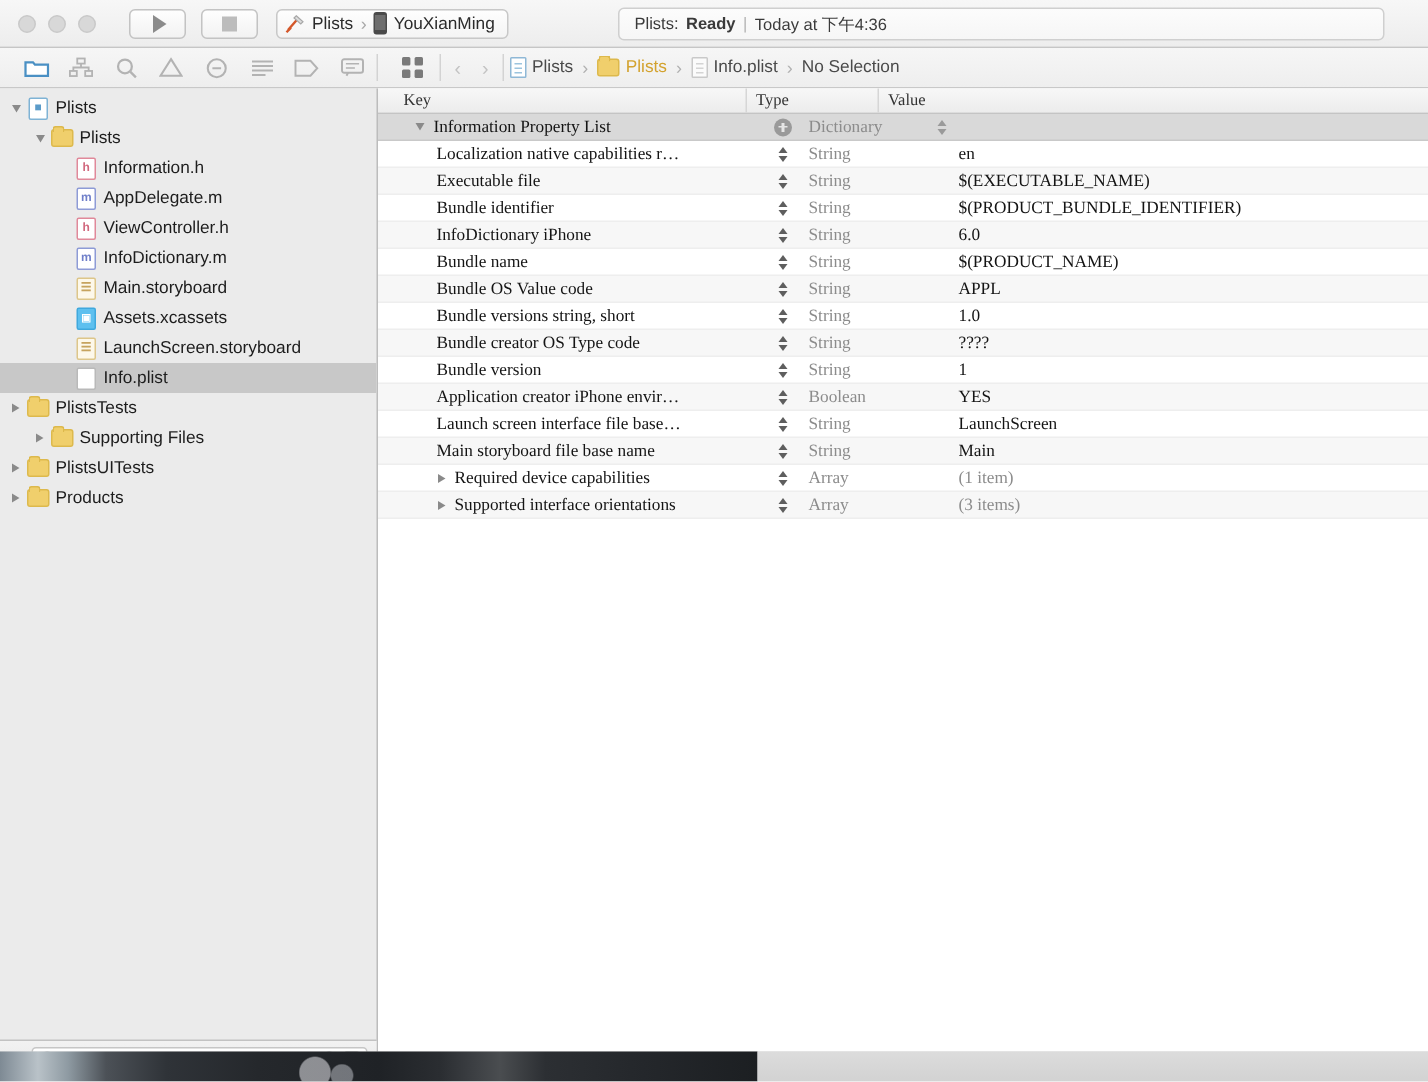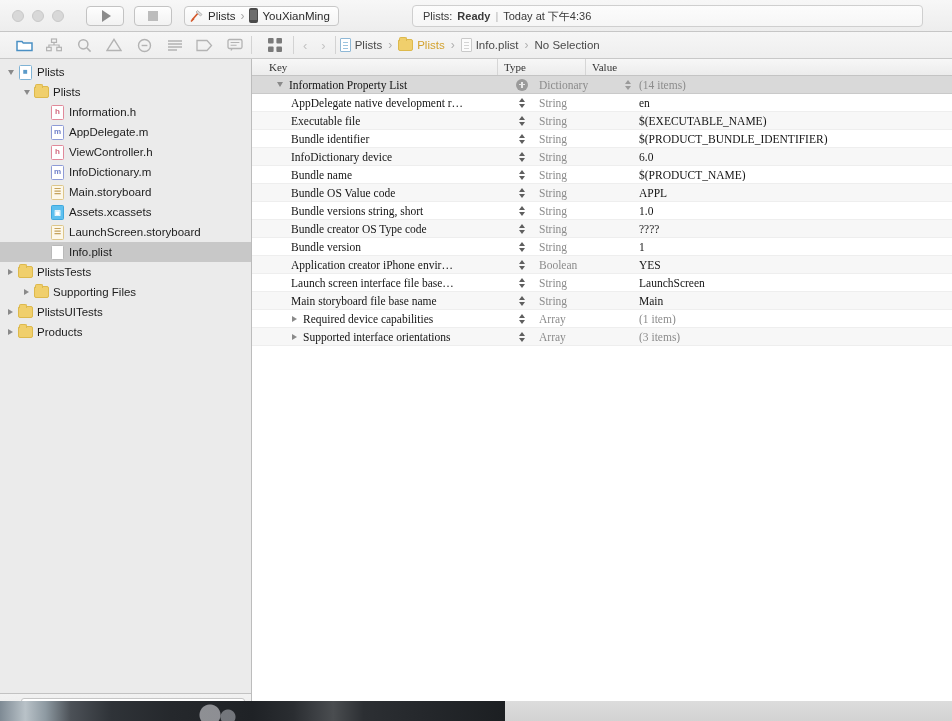--- a/index.html
+++ b/index.html
@@ -499,27 +499,26 @@
             <div class="p-ctl">
               <span class="addbtn"></span>
             </div>
             <div class="p-type">Dictionary</div>
             <div class="p-sep">
               <span class="sort-ic">
                 <span class="so-up"></span>
                 <span class="so-dn"></span>
               </span>
             </div>
-            <div class="p-val muted">(14 items)</div>
           </div>
           <div class="prow">
             <div class="p-key">
               <span class="kindent"></span>
               <span class="kdisc" style="width: 0px;"></span>
-              <span class="kt">AppDelegate native development r…</span>
+              <span class="kt">Localization native capabilities r…</span>
             </div>
             <div class="p-ctl">
               <span class="stepper">
                 <span class="st-up"></span>
                 <span class="st-dn"></span>
               </span>
             </div>
             <div class="p-type">String</div>
             <div class="p-sep"></div>
             <div class="p-val">en</div>
@@ -553,21 +552,21 @@
               </span>
             </div>
             <div class="p-type">String</div>
             <div class="p-sep"></div>
             <div class="p-val">$(PRODUCT_BUNDLE_IDENTIFIER)</div>
           </div>
           <div class="prow alt">
             <div class="p-key">
               <span class="kindent"></span>
               <span class="kdisc" style="width: 0px;"></span>
-              <span class="kt">InfoDictionary device</span>
+              <span class="kt">InfoDictionary iPhone</span>
             </div>
             <div class="p-ctl">
               <span class="stepper">
                 <span class="st-up"></span>
                 <span class="st-dn"></span>
               </span>
             </div>
             <div class="p-type">String</div>
             <div class="p-sep"></div>
             <div class="p-val">6.0</div>

